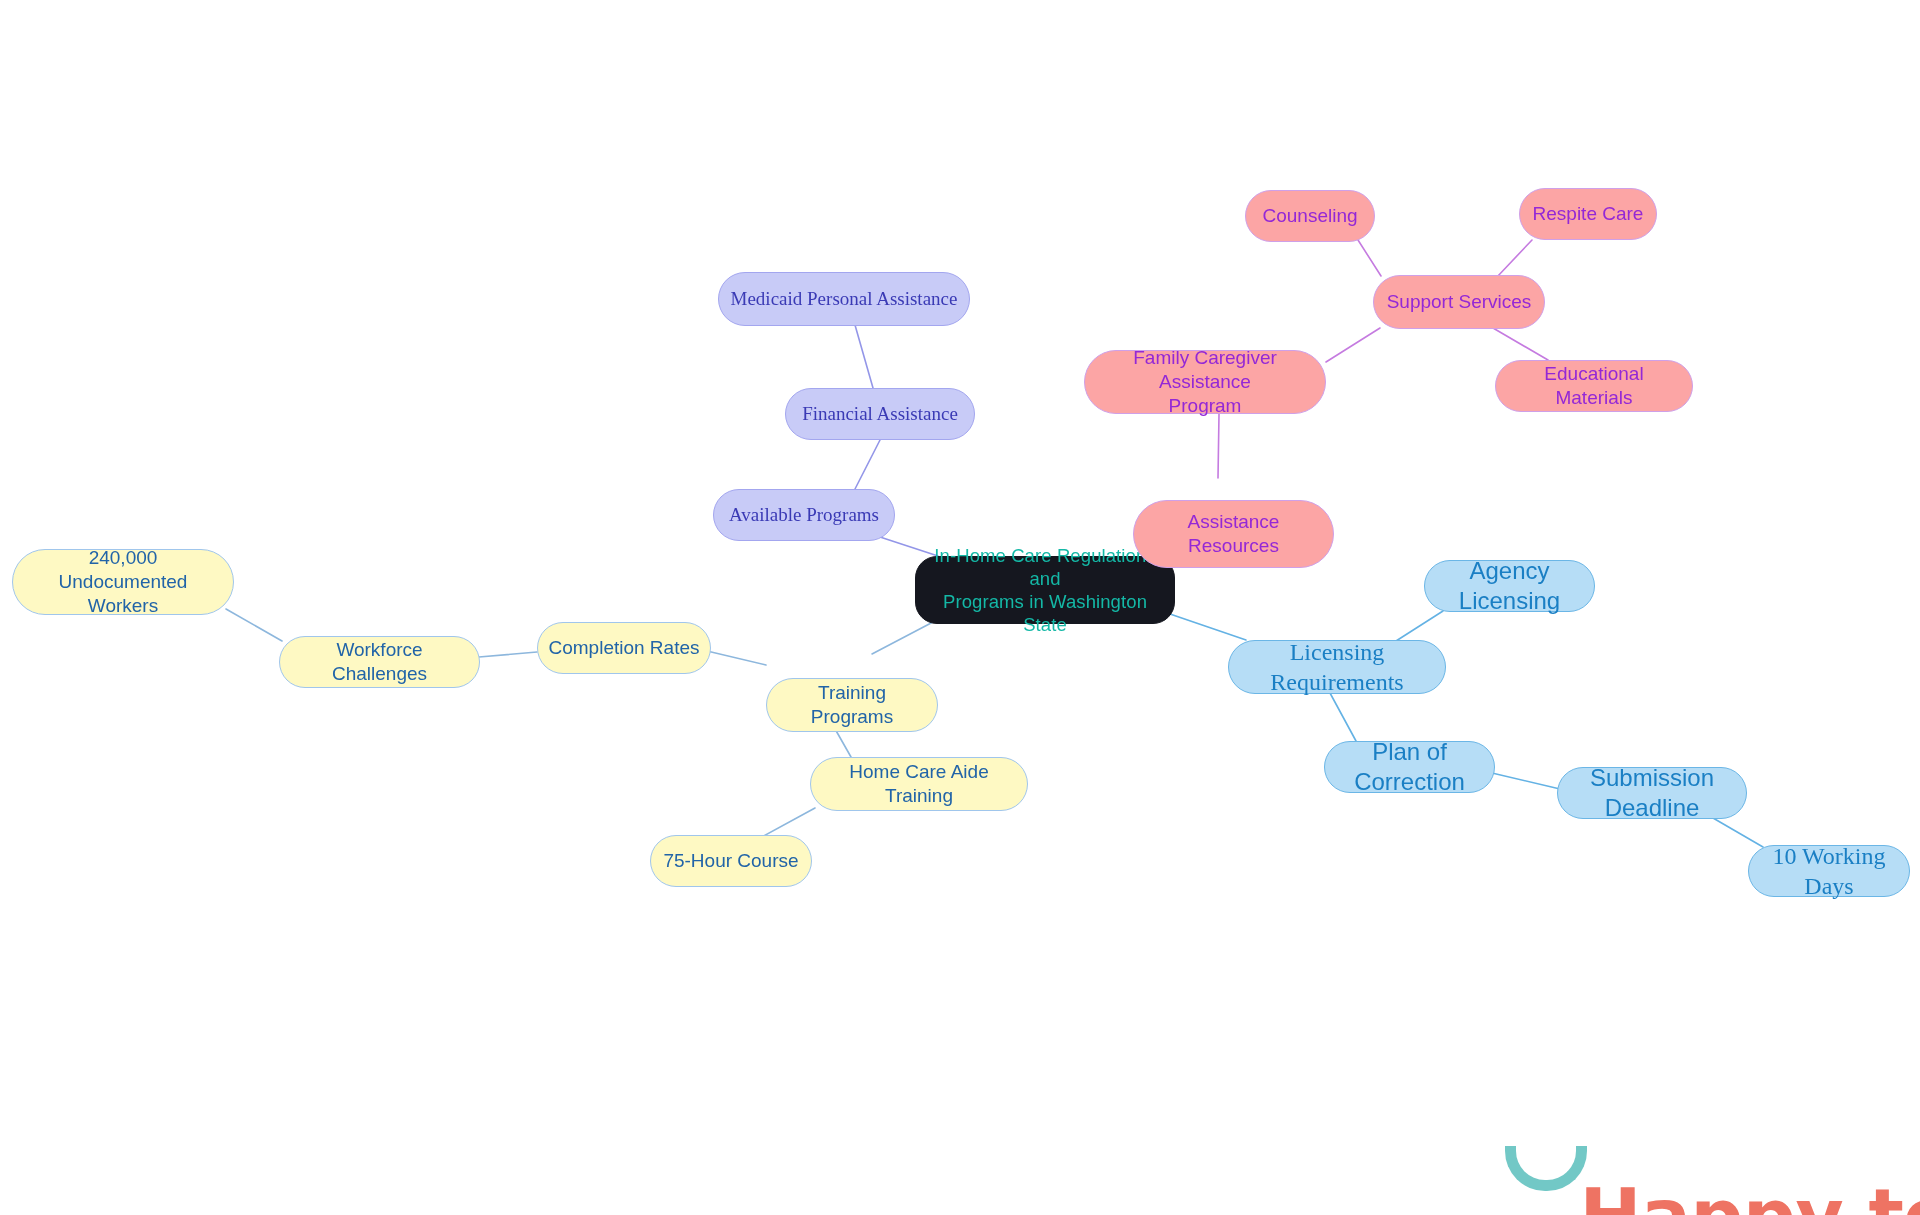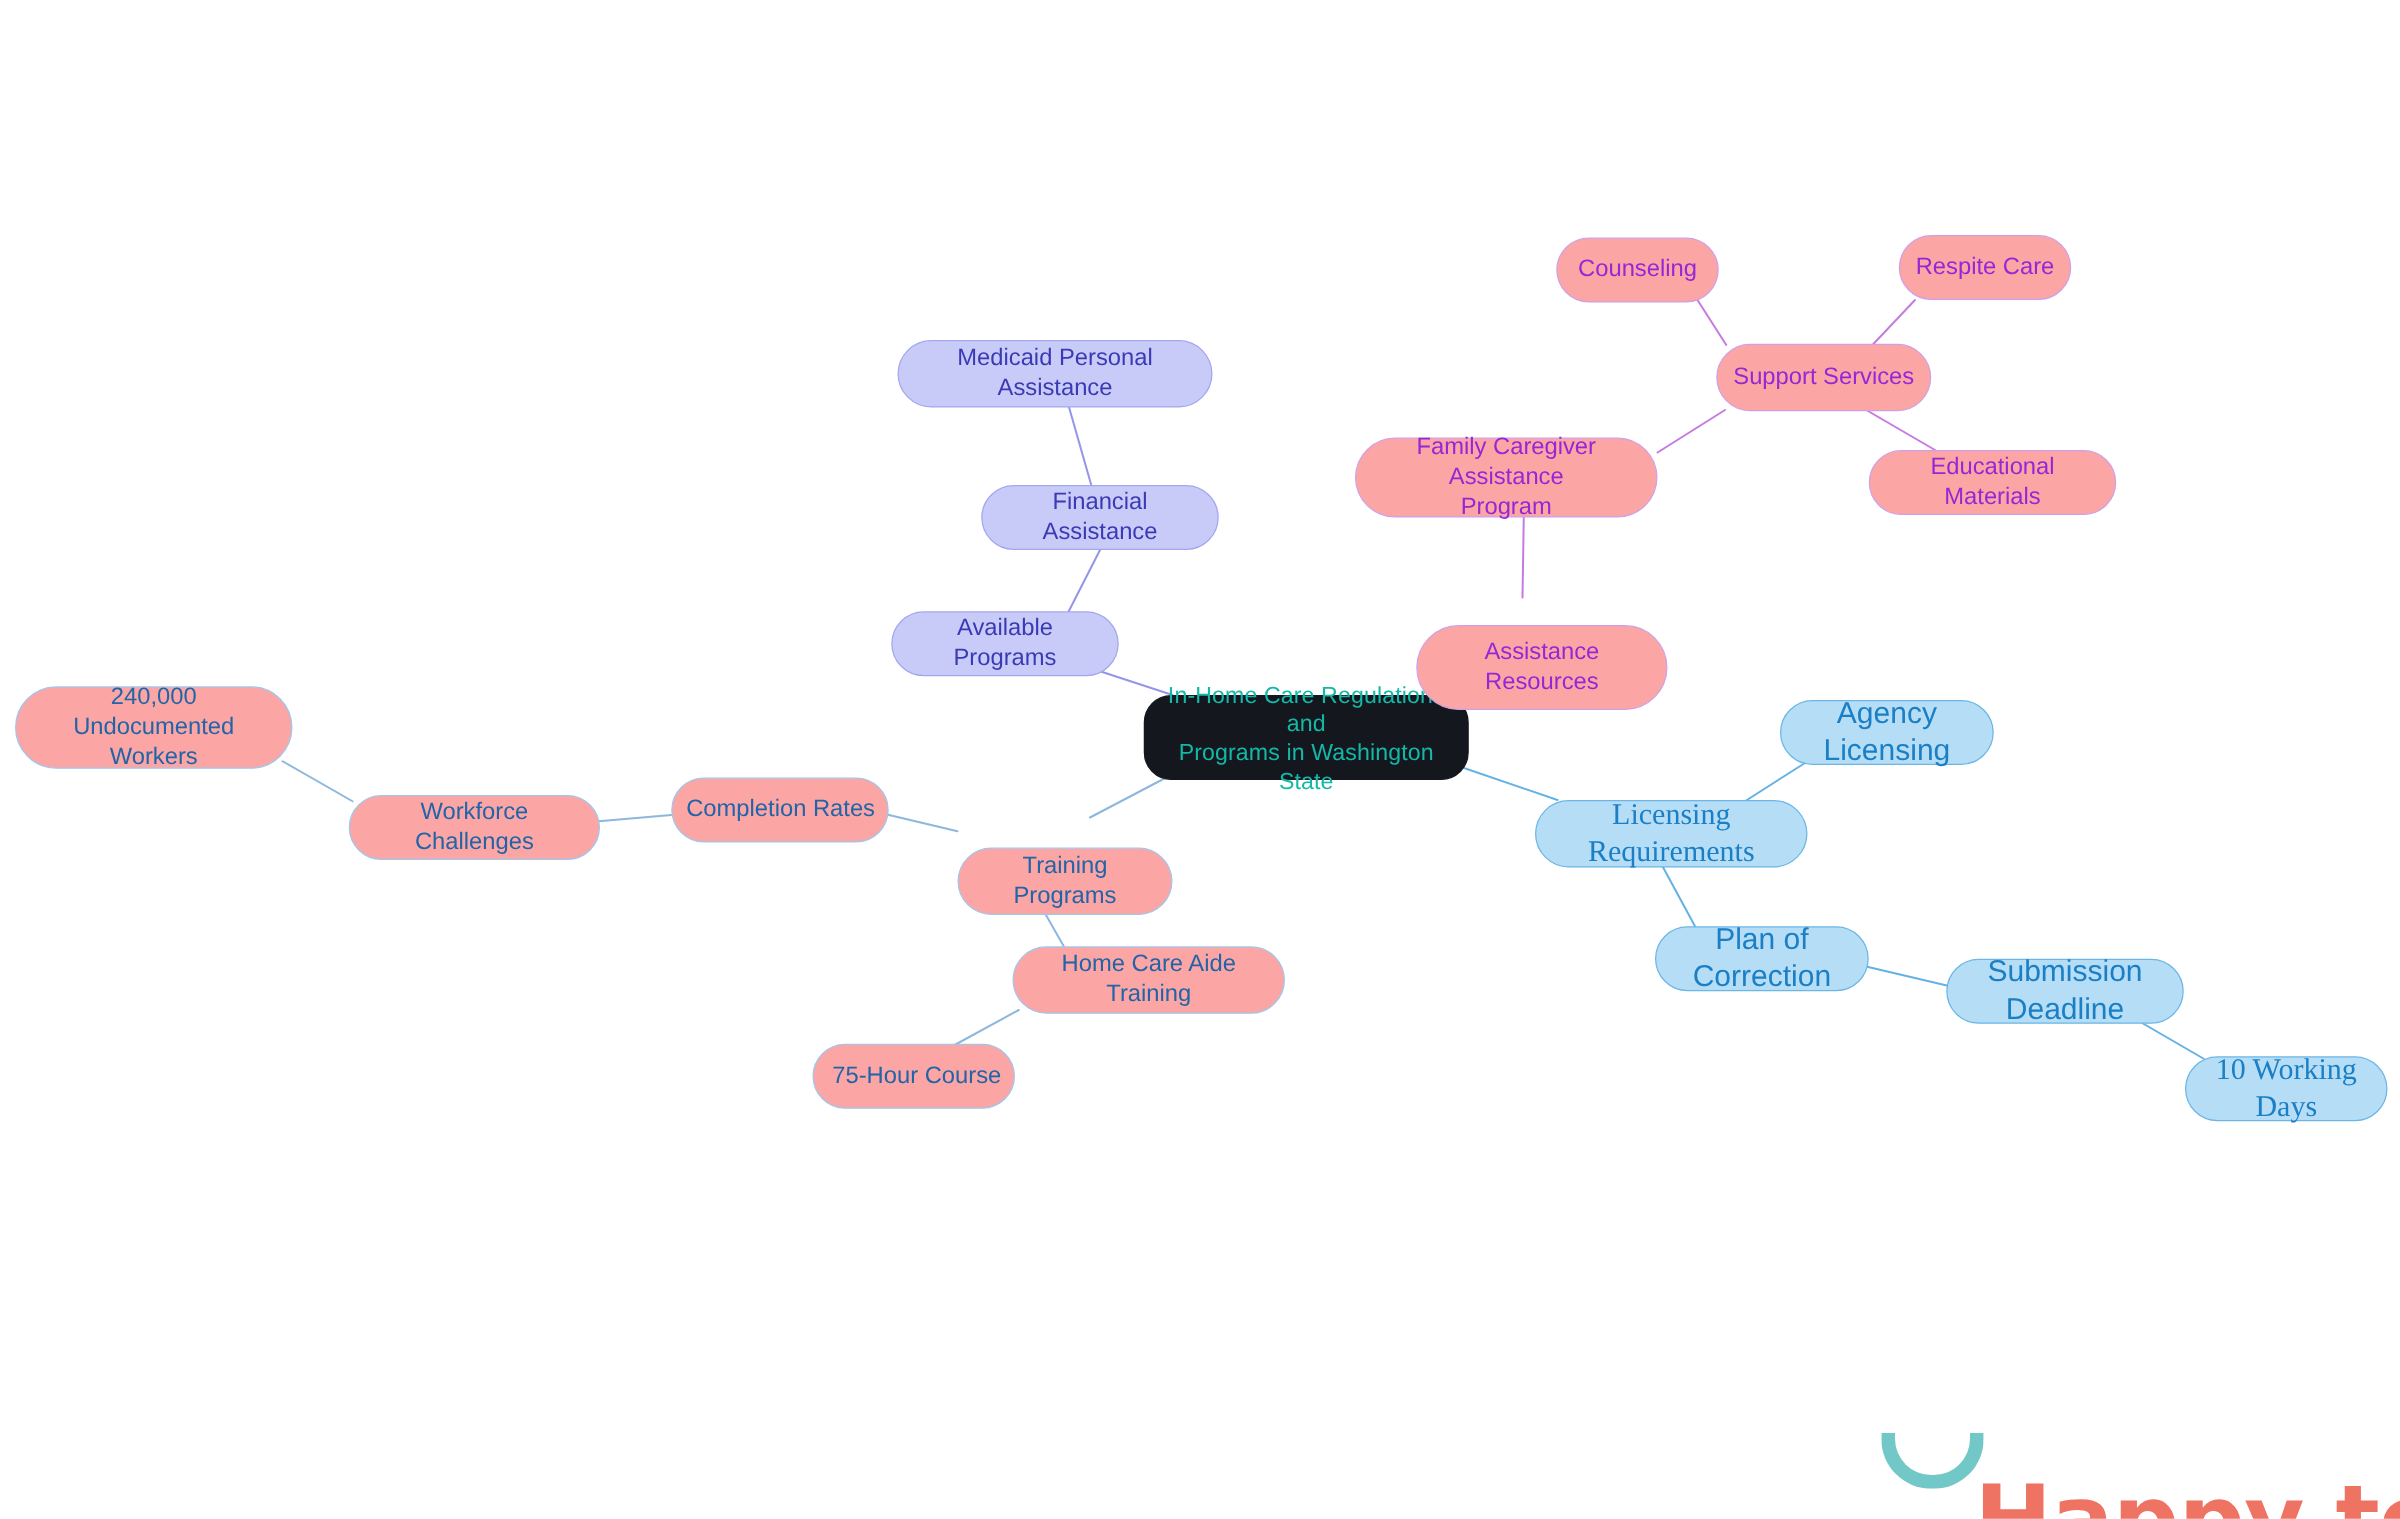--- a/index.html
+++ b/index.html
@@ -49,39 +49,39 @@
     color: #14b8a6;
     font-size: 18.5px;
     border-radius: 22px;
     letter-spacing: 0.1px;
   }
   .node.purple {
     background: #c8cbf7;
     border-color: #a3a6ef;
     color: #3a3ab5;
     font-size: 19px;
+    font-family: Liberation Serif, serif;
   }
   .node.lilac {
     background: #fca5a5;
     border-color: #cfa0e8;
     color: #9428d6;
     font-size: 19px;
   }
   .node.blue-mid {
     background: #b6ddf6;
     border-color: #6bb6e6;
     color: #1a7fc4;
     font-size: 24px;
   }
   .node.blue-light {
-    background: #fca5a5;
+    background: #fef9c3;
     border-color: #a0c6ec;
     color: #2164a8;
     font-size: 19px;
-    justify-content: flex-end;
   }
   #logo {
     position: absolute;
     user-select: none;
   }
   .logo-main {
     font-size: 74px;
     font-weight: bold;
     letter-spacing: -0.5px;
     line-height: 1;

